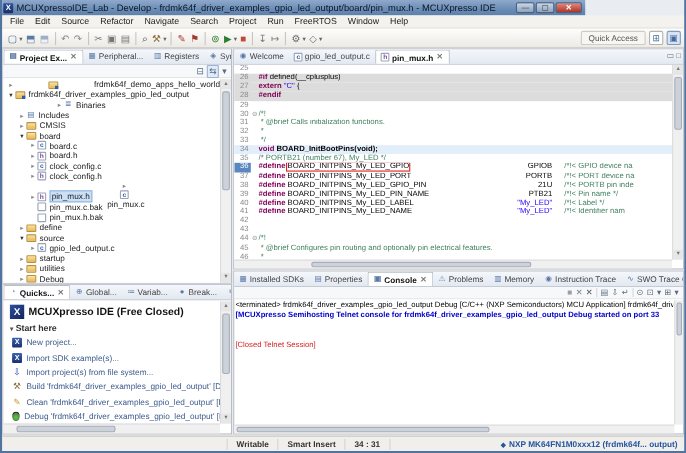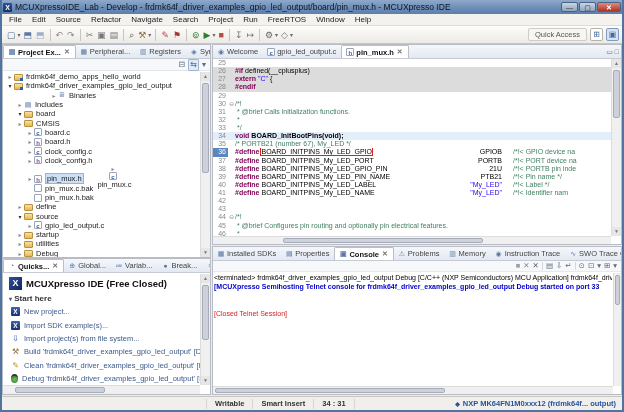--- a/index.html
+++ b/index.html
@@ -1,20 +1,20 @@
 <!DOCTYPE html>
 <html><head>
 <meta charset="utf-8">
 <style>
   * { margin:0; padding:0; box-sizing:border-box; font-family:"Liberation Sans",sans-serif; }
   html,body { background:#555; }
   #win { position:relative; width:624px; height:412px; background:#e9edf2; overflow:hidden;
          border-left:2px solid #50749f; border-right:2px solid #50749f; border-bottom:2px solid #50749f; }
   
-  .titlebar { position:absolute; top:0; left:-2px; width:624px; height:14px;
+  .titlebar { position:absolute; top:0; left:-2px; width:532px; height:14px;
     background:linear-gradient(#8fa9cb,#6a8cb5 60%,#5d80ab); display:flex; align-items:center; padding:0 3px; }
   .applogo { width:9px; height:9px; background:linear-gradient(#2d4f9e,#1b2f63); color:#fff; font-size:7px;
     font-weight:bold; text-align:center; line-height:9px; margin-right:3px; flex:none; border-radius:1px; }
   .titletext { font-size:8.5px; color:#0c1626; white-space:nowrap; overflow:hidden; flex:1; }
   .capbtns { display:flex; gap:1px; flex:none; }
   .capbtn { width:17px; height:10px; font-size:7px; line-height:9px; text-align:center; color:#fff;
     background:linear-gradient(#c9d6e6,#8fa3bd); border:1px solid #4a637f; border-radius:2px; color:#333; }
   .capbtn.close { width:24px; background:linear-gradient(#e08a7e,#b13325); color:#fff; font-weight:bold; }
   
   .menubar { position:absolute; top:14px; left:0; width:620px; height:12px; background:#f3f2ee;
@@ -206,49 +206,49 @@
             <span class="sys-ic">◈</span>
             <span>Symbol Vi...</span>
           </span>
         </div>
       <div class="ptoolbar" id="pexp-toolbar">
           <span class="pt-ic">⊟</span>
           <span class="pt-ic boxed">⇆</span>
           <span class="pt-ic">▾</span>
         </div>
       <div class="tree" id="ptree">
-          <div class="trow" style="padding-left: 3px;">
+          <div class="trow" style="padding-left: 3px; justify-content: space-between;">
             <span class="arrow">▸</span>
             <span class="fold-ic proj"></span>
             <span class="tlabel">frdmk64f_demo_apps_hello_world</span>
           </div>
           <div class="trow" style="padding-left: 3px;">
             <span class="arrow open">▾</span>
             <span class="fold-ic proj"></span>
             <span class="tlabel">frdmk64f_driver_examples_gpio_led_output</span>
           </div>
           <div class="trow" style="padding-left: 27px; margin-left: 20px;">
             <span class="arrow">▸</span>
             <span class="sys-ic">≣</span>
             <span class="tlabel">Binaries</span>
           </div>
           <div class="trow" style="padding-left: 13px; align-items: center;">
             <span class="arrow">▸</span>
             <span class="sys-ic">▤</span>
             <span class="tlabel">Includes</span>
           </div>
           <div class="trow" style="padding-left: 13px;">
+            <span class="arrow">▸</span>
+            <span class="fold-ic"></span>
+            <span class="tlabel">CMSIS</span>
+          </div>
+          <div class="trow" style="padding-left: 13px;">
             <span class="arrow open">▾</span>
             <span class="fold-ic"></span>
             <span class="tlabel">board</span>
-          </div>
-          <div class="trow" style="padding-left: 13px;">
-            <span class="arrow">▸</span>
-            <span class="fold-ic"></span>
-            <span class="tlabel">CMSIS</span>
           </div>
           <div class="trow" style="padding-left: 23px;">
             <span class="arrow">▸</span>
             <span class="fi">c</span>
             <span class="tlabel">board.c</span>
           </div>
           <div class="trow" style="padding-left: 23px;">
             <span class="arrow">▸</span>
             <span class="fi h">h</span>
             <span class="tlabel">board.h</span>

